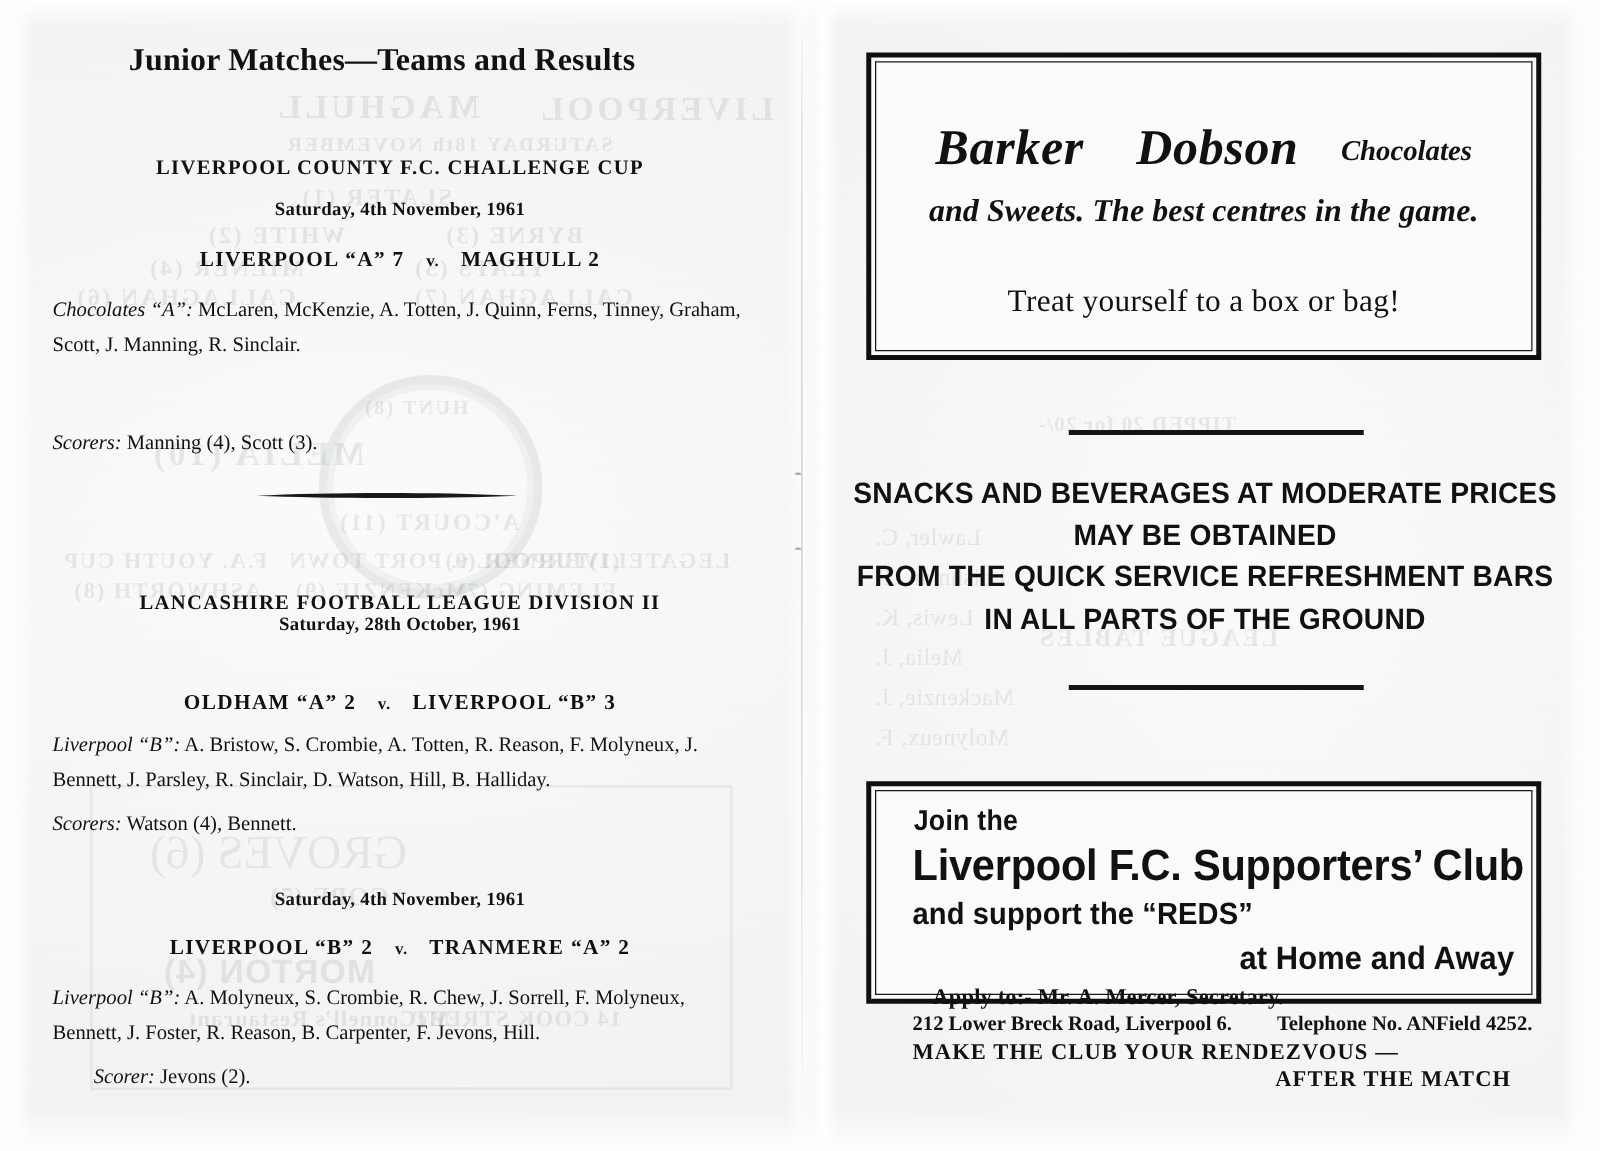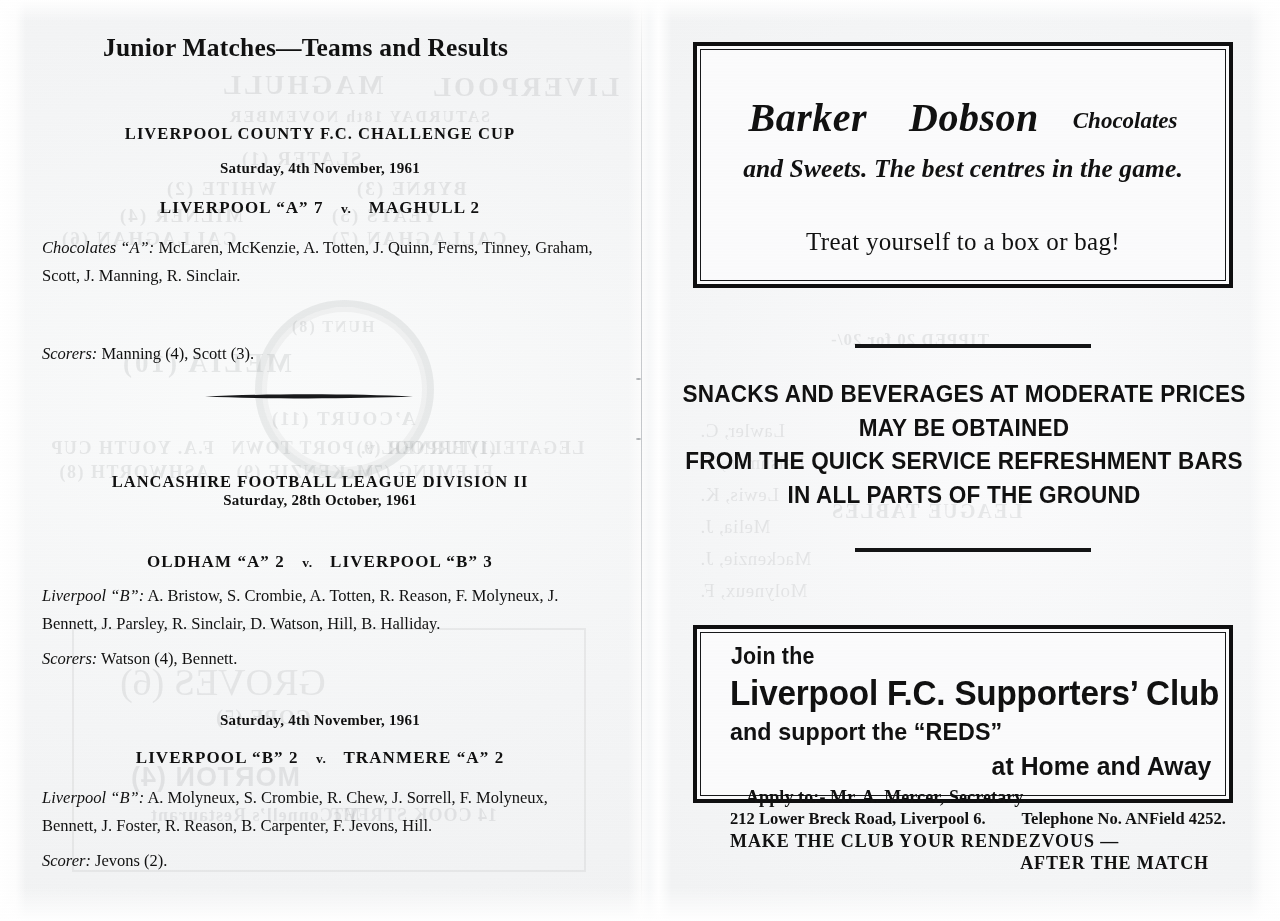--- a/index.html
+++ b/index.html
@@ -467,21 +467,21 @@
         <span>TRANMERE “A” 2</span>
       </div>
     </div>
 
     <div class="block" style="top:784px;">
       <div class="team-line">
         <span class="lbl">Liverpool “B”:</span><span> A. Molyneux, S. Crombie, R. Chew, J. Sorrell, F. Molyneux, Bennett, J. Foster, R. Reason, B. Carpenter, F. Jevons, Hill.</span>
       </div>
     </div>
 
-    <div class="block" style="top:847px;">
+    <div class="block" style="top:847px;margin-left:33px;">
       <div class="scorer-line">
         <span class="lbl">Scorer:</span><span> Jevons (2).</span>
       </div>
     </div>
 
   </div>
 
   <div class="right-col">
 
     <div class="ad-frame" id="ad-barker">

